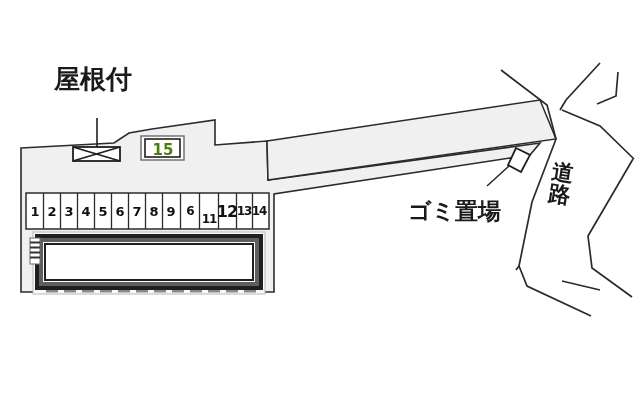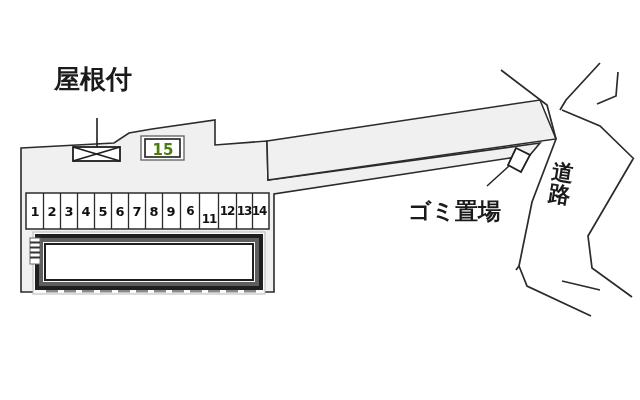--- a/index.html
+++ b/index.html
@@ -211,18 +211,18 @@
       <div class="stall-num" style="left: 52px; top: 211px;">2</div>
       <div class="stall-num" style="left: 69px; top: 211px;">3</div>
       <div class="stall-num" style="left: 86px; top: 211px;">4</div>
       <div class="stall-num" style="left: 103px; top: 211px;">5</div>
       <div class="stall-num" style="left: 120px; top: 211px;">6</div>
       <div class="stall-num" style="left: 137px; top: 211px;">7</div>
       <div class="stall-num" style="left: 154px; top: 211px;">8</div>
       <div class="stall-num" style="left: 171px; top: 211px;">9</div>
       <div class="stall-num" style="left: 190px; top: 211px; font-size: 12px; letter-spacing: -1px;">6</div>
       <div class="stall-num" style="left: 209px; top: 211px; font-size: 12px; letter-spacing: -1px; margin-top: 8px;">11</div>
-      <div class="stall-num" style="left: 227px; top: 211px; font-size: 12px; letter-spacing: -1px;">12</div>
+      <div class="stall-num" style="left: 227px; top: 211px; font-size: 16px; letter-spacing: -1px;">12</div>
       <div class="stall-num" style="left: 244px; top: 211px; font-size: 12px; letter-spacing: -1px;">13</div>
       <div class="stall-num" style="left: 259px; top: 211px; font-size: 12px; letter-spacing: -1px; text-align: right;">14</div>
     </div>
 
 </div>
 
 </body></html>

